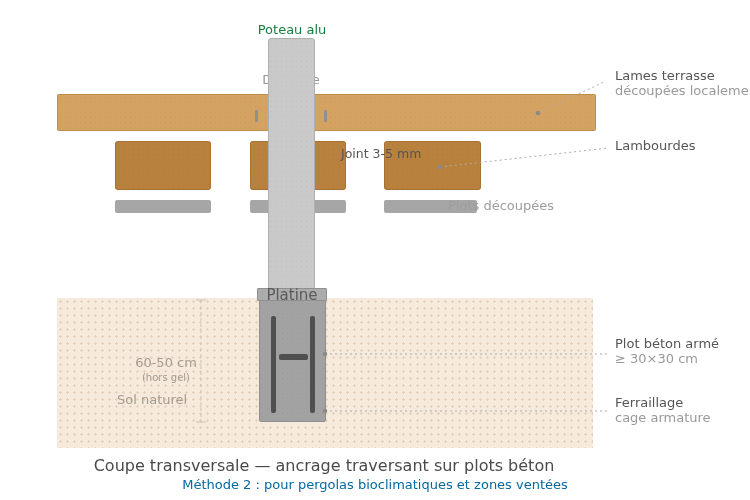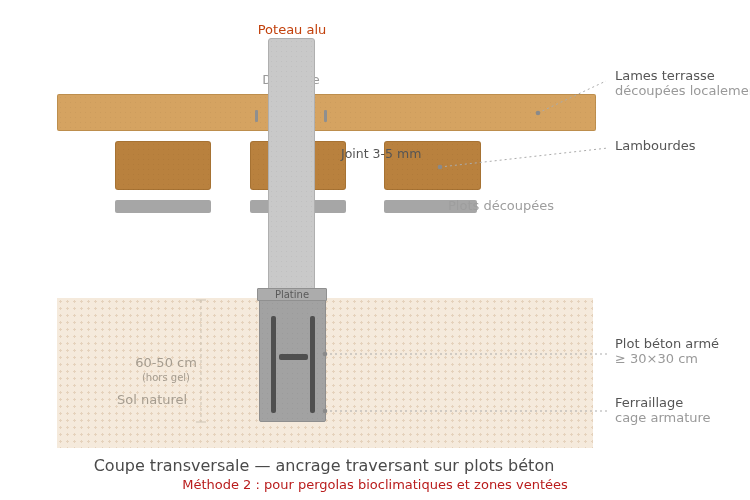--- a/index.html
+++ b/index.html
@@ -25,51 +25,51 @@
   .pedestal.p1{left:115px;} .pedestal.p2{left:250px;} .pedestal.p3{left:384px;width:93px;}
   .joint-tick{top:110px;width:3px;height:12px;background:#8F8F8F;border-radius:1px;z-index:3;}
   .joint-tick.left{left:255px;} .joint-tick.right{left:324px;}
 
   
   .post{left:268px;top:38px;width:47px;height:254px;background-color:#C9C9C9;
         border:1px solid #AFAFAF;border-radius:3px 3px 0 0;z-index:5;}
   .plate{left:257px;top:288px;width:70px;height:13px;background:#ACACAC;
          border:1px solid #909090;border-radius:1px;z-index:6;
          display:flex;align-items:center;justify-content:center;
-         font-size:10px;color:#5A5A5A;}
+         font-size:15px;color:#5A5A5A;}
   .concrete{left:259px;top:300px;width:67px;height:122px;background-color:#A2A2A2;
             border:1px solid #8E8E8E;border-radius:0 0 2px 2px;z-index:3;}
   .rebar{background:#4F4F4F;border-radius:2px;z-index:4;}
   .rebar.v1{left:271px;top:316px;width:5px;height:97px;}
   .rebar.v2{left:310px;top:316px;width:5px;height:97px;}
   .rebar.h1{left:279px;top:354px;width:29px;height:6px;}
 
   
   .leaders{left:0;top:0;width:750px;height:500px;z-index:4;pointer-events:none;}
 
   
   .lbl{line-height:15px;font-size:13px;white-space:nowrap;z-index:7;}
   .dark{color:#555555;} .grey{color:#999999;}
-  .lbl-poteau{left:292px;top:22px;transform:translateX(-50%);color:#c2410c;}
+  .lbl-poteau{left:292px;top:22px;transform:translateX(-50%);color:#15803d;}
   .lbl-hidden{left:291px;top:72px;transform:translateX(-50%);color:#999;z-index:4;}
   .lbl-lames{left:615px;top:68px;}
   .lbl-lambourdes{left:615px;top:138px;}
   .lbl-joint{left:341px;top:146px;font-size:12.5px;color:#555;}
   .lbl-plotsreg{left:448px;top:198px;color:#9E9E9E;}
   .lbl-plotbeton{left:615px;top:336px;}
   .lbl-ferraillage{left:615px;top:395px;}
   .lbl-depth{left:166px;top:355px;transform:translateX(-50%);text-align:center;
              color:#A59C8F;font-size:13px;}
   .lbl-depth .small{font-size:10px;}
   .lbl-sol{left:117px;top:392px;color:#A59C8F;}
 
   .title{left:0;top:456px;width:648px;text-align:center;font-size:16px;
          color:#4A4A4A;z-index:7;}
   .subtitle{left:0;top:477px;width:750px;text-align:center;font-size:13px;
-            color:#b91c1c;z-index:7;}
+            color:#0369a1;z-index:7;}
 </style>
 </head>
 <body>
 
 <div class="canvas">
 
   <div class="abs ground"></div>
 
   <div class="abs deck textured"></div>
   <div class="abs joint-tick left"></div>

